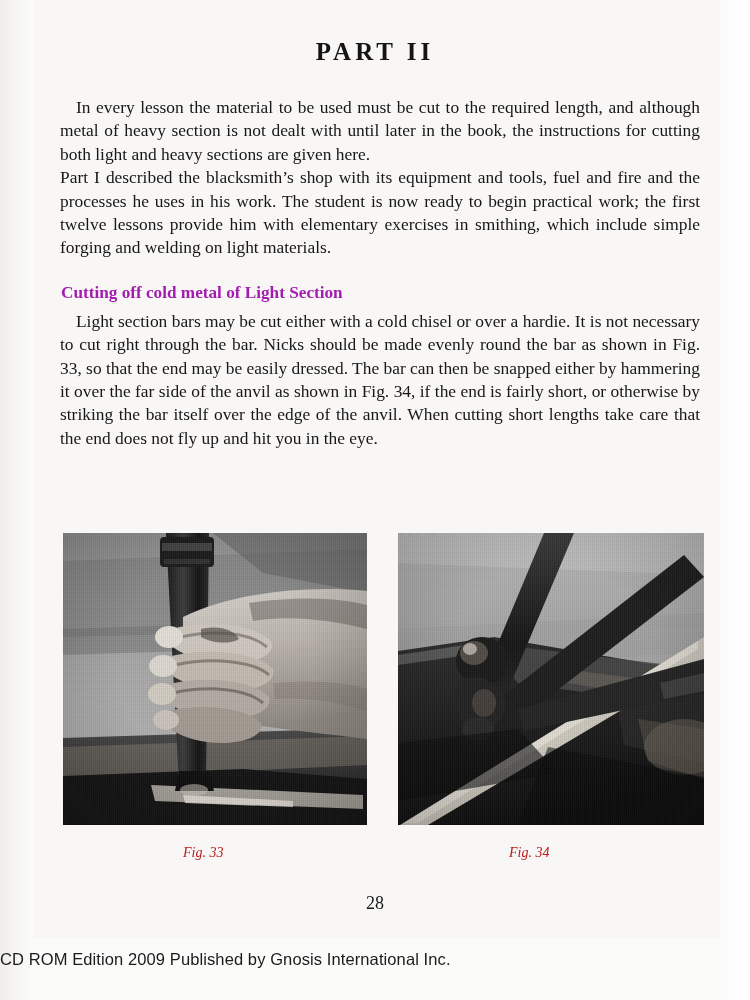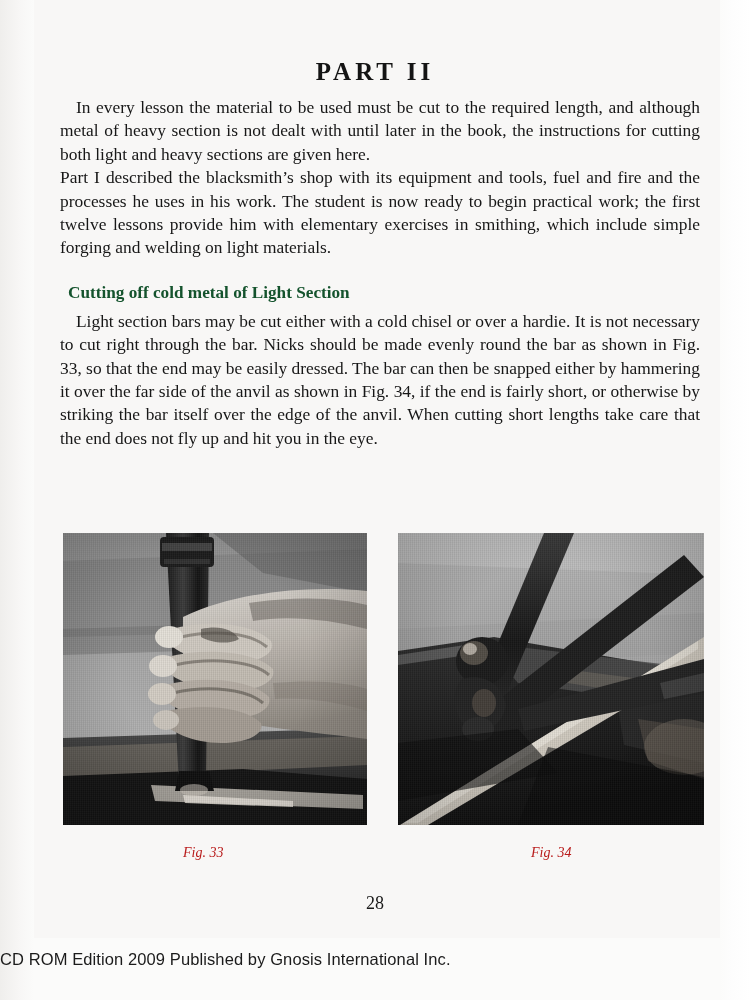--- a/index.html
+++ b/index.html
@@ -58,21 +58,20 @@
     position: absolute;
     left: 0;
     top: 38px;
     width: 750px;
     text-align: center;
     font-family: "Liberation Serif", serif;
     font-weight: bold;
     font-size: 25px;
     letter-spacing: 4px;
     color: #141414;
-    margin-top: 20px;
   }
 
   .text-column {
     position: absolute;
     left: 60px;
     top: 96px;
     width: 640px;
   }
 
   .body-par {
@@ -85,24 +84,24 @@
     hyphens: none;
   }
   .body-par.indented {
     text-indent: 16px;
   }
   .body-par + .body-par {
     margin-top: 0px;
   }
 
   .section-heading {
-    margin: 22px 0 6px 8px;
+    margin: 22px 0 6px 1px;
     font-size: 17.2px;
     font-weight: bold;
-    color: #14532d;
+    color: #a21caf;
     line-height: 22px;
   }
 
   
   .figure-row {
     position: absolute;
     left: 63px;
     top: 533px;
     width: 641px;
     height: 292px;
@@ -149,21 +148,21 @@
     height: 24px;
   }
   .caption {
     position: absolute;
     top: 0;
     font-style: italic;
     font-size: 14px;
     color: #b91c1c;
   }
   .caption.left  { left: 120px; }
-  .caption.right { left: 468px; }
+  .caption.right { left: 446px; }
 
   .page-number {
     position: absolute;
     left: 0;
     top: 893px;
     width: 750px;
     text-align: center;
     font-size: 18px;
     color: #191919;
   }

